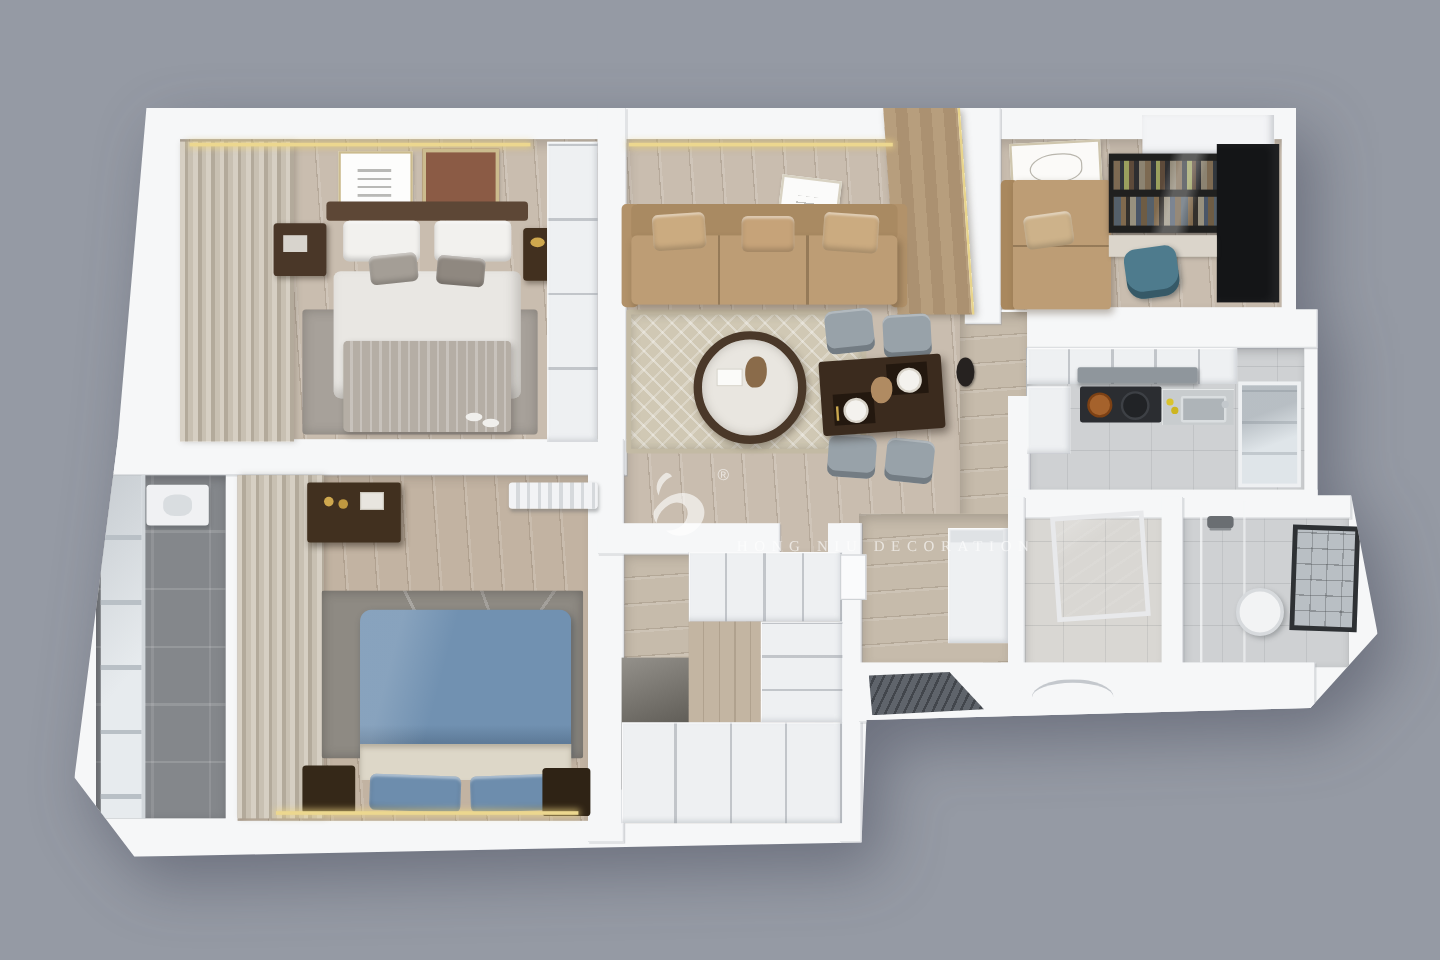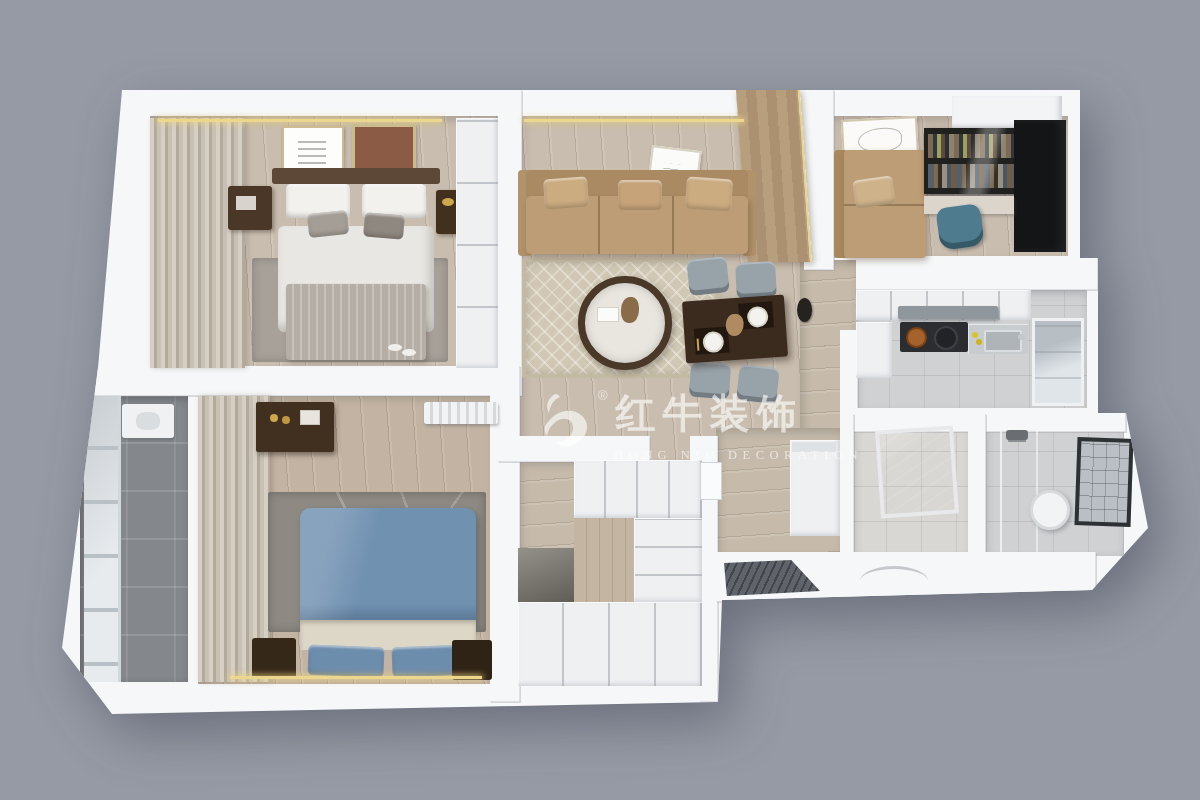--- a/index.html
+++ b/index.html
@@ -290,17 +290,16 @@
     </div>
   </div>
 
   <div id="watermark" class="a">
     <div id="wm-row">
       <svg id="wm-logo" viewBox="0 0 64 60">
         <path fill="currentColor" d="M15 4 C8 8 5 16 9 23 C10 16 13 10 20 7 C19 5 17 4 15 4 Z"></path>
         <path fill="currentColor" d="M5 36 C13 22 30 16 41 25 C51 33 48 47 36 54 C29 58 20 57 15 52 C24 53 32 47 33 39 C34 30 25 26 17 31 C11 35 8 40 7 46 C5 43 4 39 5 36 Z"></path>
       </svg>
       <span id="wm-reg">®</span>
-      <span id="wm-title">红牛装饰</span>
     </div>
     <div id="wm-sub">HONG NIU DECORATION</div>
   </div>
 </div>
 
 </body></html>

